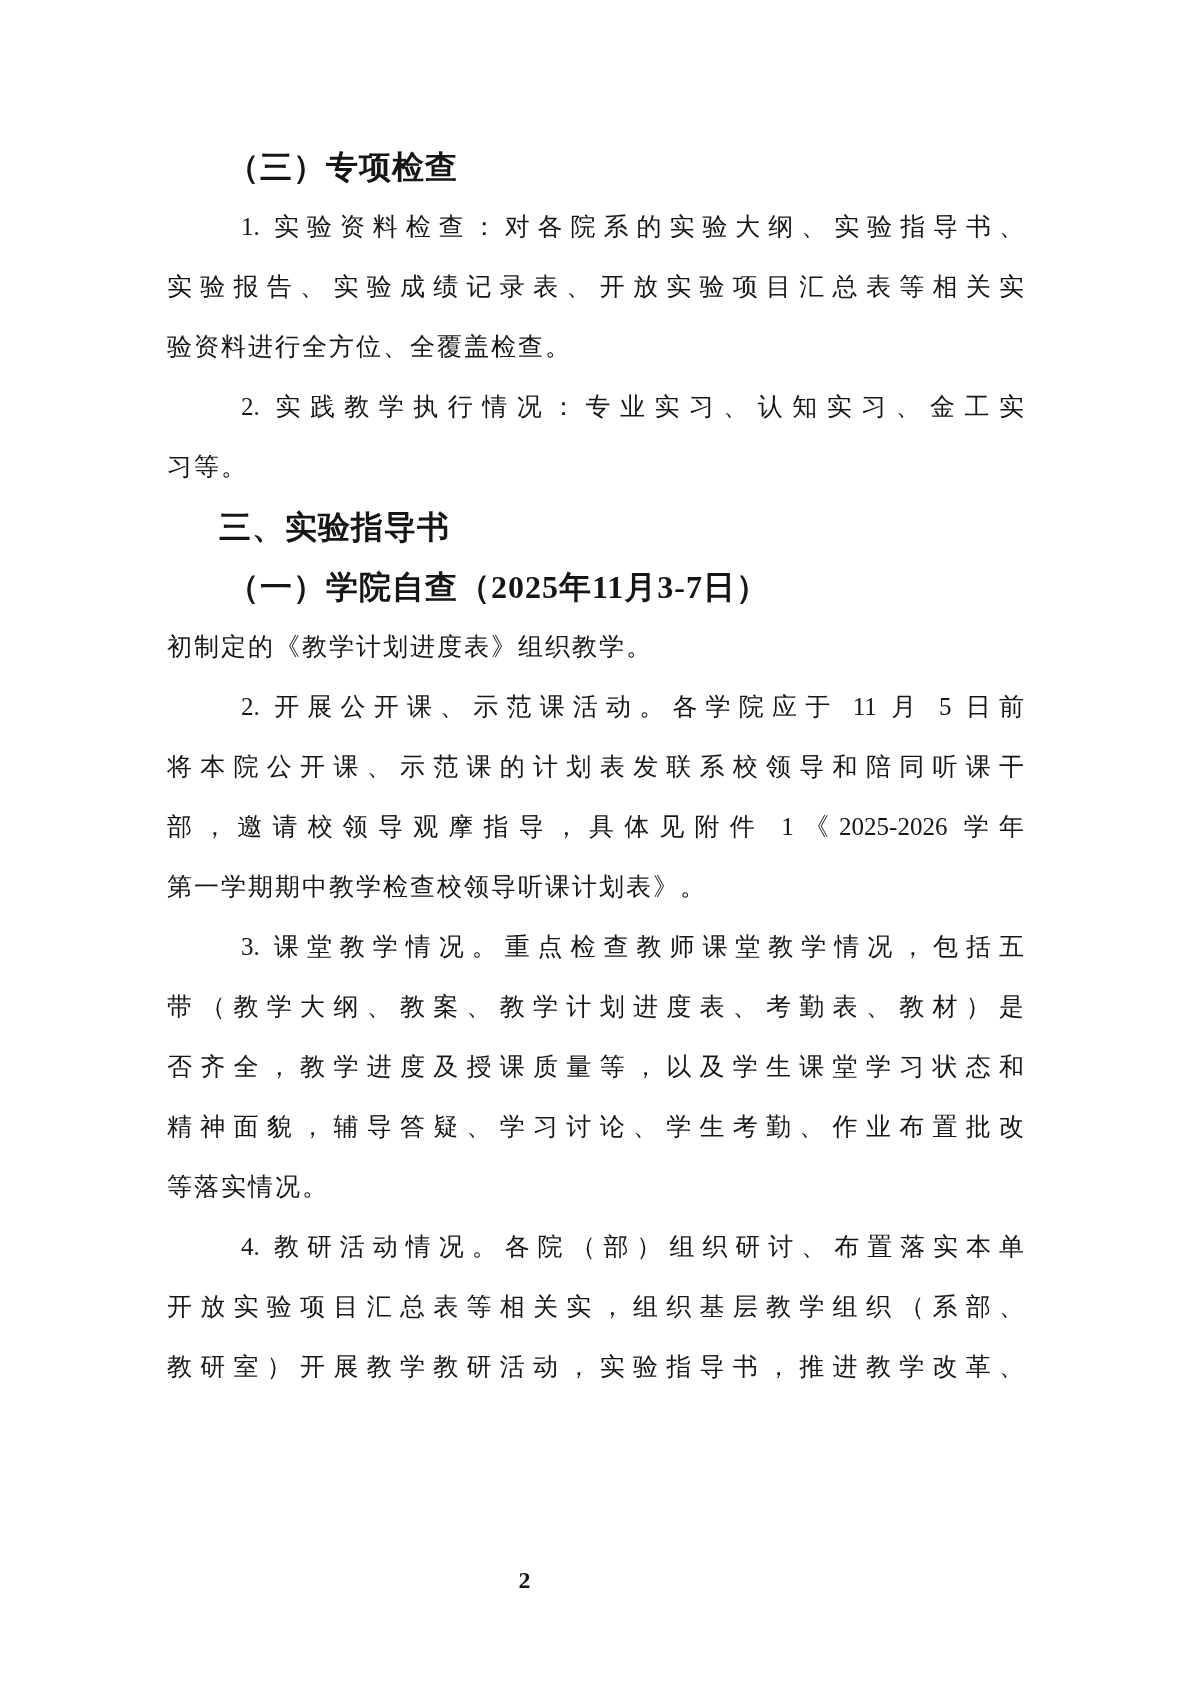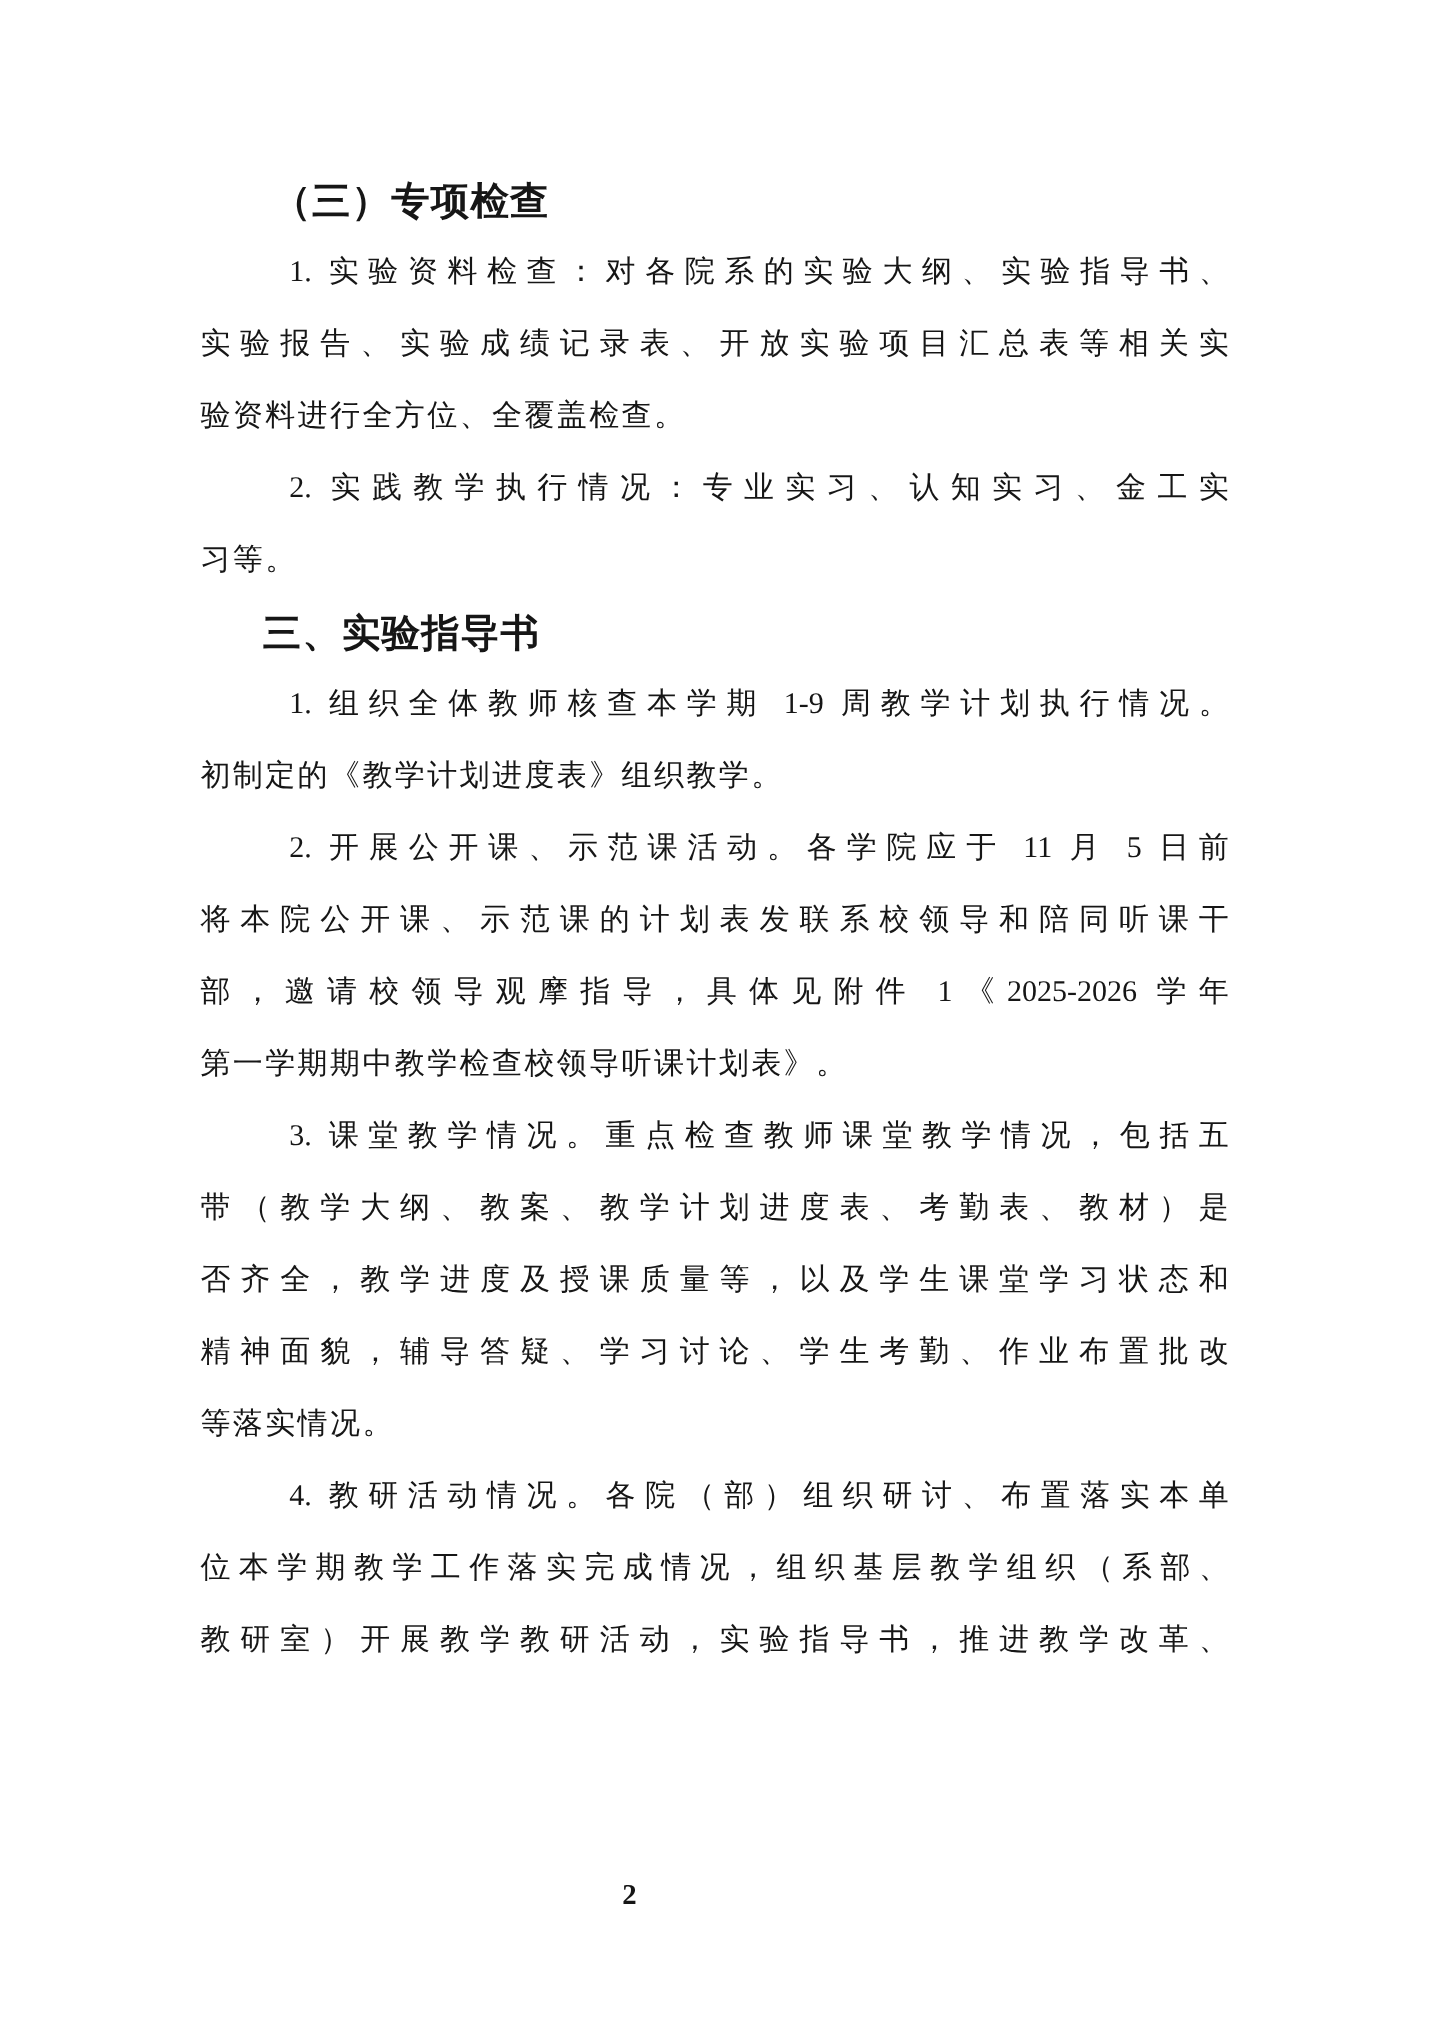--- a/index.html
+++ b/index.html
@@ -85,43 +85,45 @@
 
     <section>
       <div class="ln ind fill">2. 实践教学执行情况：专业实习、认知实习、金工实</div>
       <div class="ln">习等。</div>
     </section>
 
     <section>
       <div class="ln h ih1">三、实验指导书</div>
     </section>
 
+    <section>
+      <div class="ln h ih2">（一）学院自查（2025年11月3-7日）</div>
+    </section>
 
     <section>
-      <div class="ln ind fill">1. 组织全体教师核查本学期 1-9 周教学计划执行情况。</div>
       <div class="ln">初制定的《教学计划进度表》组织教学。</div>
     </section>
 
     <section>
       <div class="ln ind fill">2. 开展公开课、示范课活动。各学院应于 11 月 5 日前</div>
       <div class="ln fill">将本院公开课、示范课的计划表发联系校领导和陪同听课干</div>
       <div class="ln fill">部，邀请校领导观摩指导，具体见附件 1《2025-2026 学年</div>
       <div class="ln">第一学期期中教学检查校领导听课计划表》。</div>
     </section>
 
     <section>
       <div class="ln ind fill">3. 课堂教学情况。重点检查教师课堂教学情况，包括五</div>
       <div class="ln fill">带（教学大纲、教案、教学计划进度表、考勤表、教材）是</div>
       <div class="ln fill">否齐全，教学进度及授课质量等，以及学生课堂学习状态和</div>
       <div class="ln fill">精神面貌，辅导答疑、学习讨论、学生考勤、作业布置批改</div>
       <div class="ln">等落实情况。</div>
     </section>
 
     <section>
       <div class="ln ind fill">4. 教研活动情况。各院（部）组织研讨、布置落实本单</div>
-      <div class="ln fill">位本学期教学工作落实完成情况，组织基层教学组织（系部、</div>
+      <div class="ln fill">开放实验项目汇总表等相关实，组织基层教学组织（系部、</div>
       <div class="ln fill">教研室）开展教学教研活动，实验指导书，推进教学改革、</div>
     </section>
 
   </main>
 
   <footer class="pagenum">2</footer>
 </div>
 
 </body></html>

